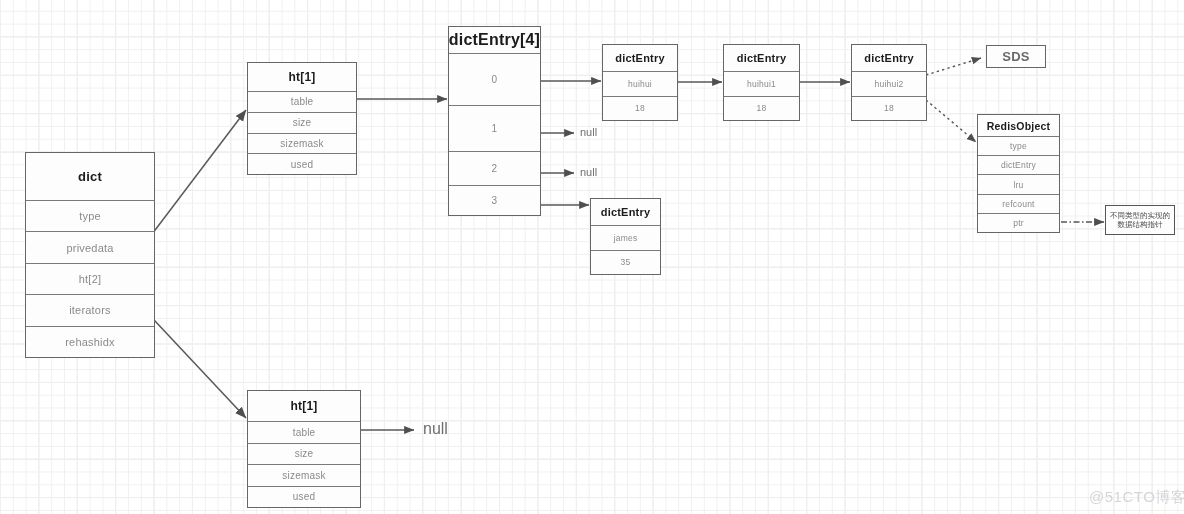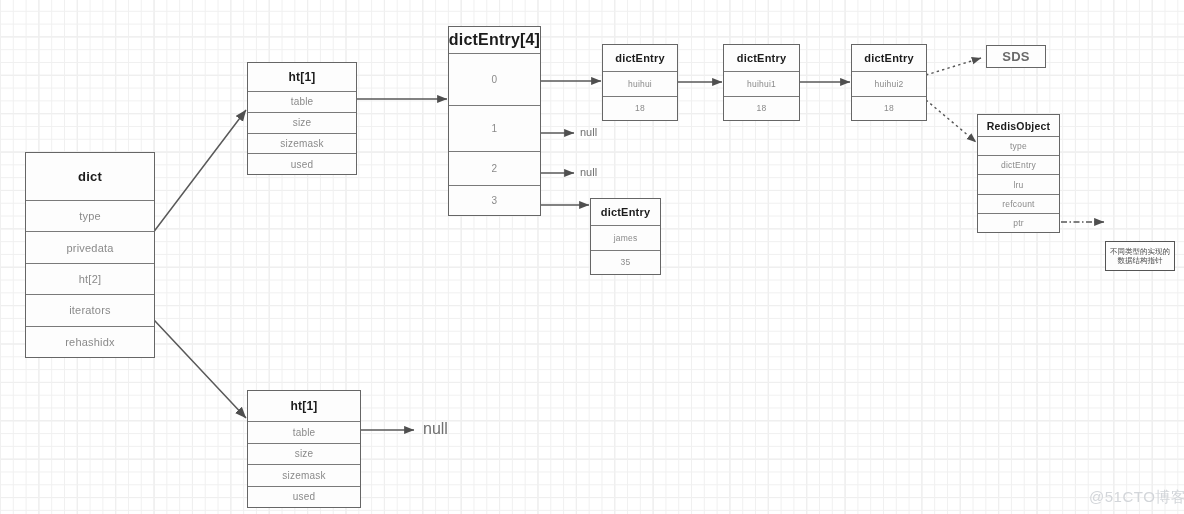--- a/index.html
+++ b/index.html
@@ -68,21 +68,20 @@
     box-sizing: border-box;
     border: 1.6px solid #555555;
     background: #fdfdfd;
     display: flex;
     flex-direction: column;
     align-items: center;
     justify-content: center;
     color: #4a4a4a;
     line-height: 1.25;
     text-align: center;
-    margin-top: 36px;
   }
   .watermark {
     position: absolute;
     color: #d3d6da;
     font-size: 15px;
     letter-spacing: .5px;
     white-space: nowrap;
   }
 </style>
 </head>

